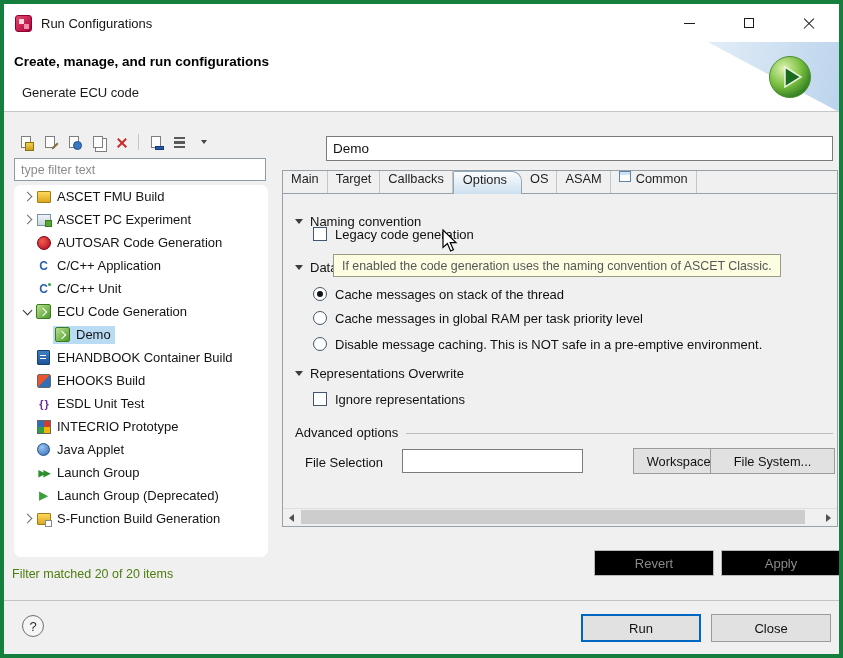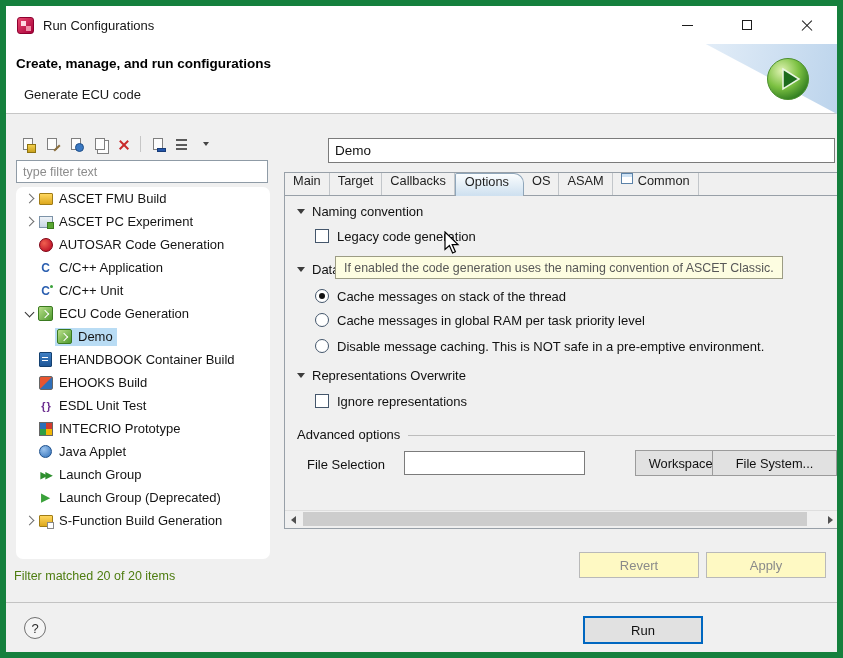--- a/index.html
+++ b/index.html
@@ -1,18 +1,18 @@
 <!DOCTYPE html>
 <html><head>
 <meta charset="utf-8">
 <style>
   * { box-sizing: border-box; margin: 0; padding: 0; }
   html,body { width:843px; height:658px; font-family:"Liberation Sans", sans-serif; }
   .window { position:relative; width:843px; height:658px; background:#f0f0f0;
-            border:6px solid #15803d; overflow:hidden; }
+            border:4px solid #15803d; overflow:hidden; }
 
   
   .titlebar { position:absolute; left:0; top:0; right:0; height:38px; background:#fff;
               display:flex; align-items:center; padding-left:11px; }
   .app-icon { width:17px; height:17px; margin-right:9px; border-radius:3px; position:relative;
               background:linear-gradient(135deg,#e8486e,#a8003a); border:1px solid #8d0030; }
   .app-icon::before { content:""; position:absolute; left:3px; top:3px; width:5px; height:5px; background:#ffd9e2; }
   .app-icon::after  { content:""; position:absolute; right:2px; bottom:2px; width:5px; height:5px; background:#f08fa8; }
   .title-text { font-size:13px; color:#141414; }
   .win-controls { margin-left:auto; display:flex; height:100%; }
@@ -155,21 +155,21 @@
   .hscroll { position:absolute; left:0; right:0; bottom:0; height:17px; background:#f0f0f0;
         border-top:1px solid #dedede; display:flex; }
   .hs-btn { width:17px; height:17px; display:flex; align-items:center; justify-content:center; flex:none; }
   .tri-l { width:0; height:0; border-top:4px solid transparent; border-bottom:4px solid transparent;
         border-right:5px solid #505050; }
   .tri-r { width:0; height:0; border-top:4px solid transparent; border-bottom:4px solid transparent;
         border-left:5px solid #505050; }
   .hs-track { flex:1; position:relative; }
   .hs-thumb { position:absolute; left:1px; right:15px; top:1px; bottom:1px; background:#cdcdcd; }
 
-  .btn-disabled { background:#fef9c3; border:1px solid #b9b9b9; color:#8a8a8a; }
+  .btn-disabled { background:#000000; border:1px solid #b9b9b9; color:#8a8a8a;margin-left:17px; }
   .btn-revert { position:absolute; left:573px; top:546px; width:120px; height:26px; font-size:13px; }
   .btn-apply  { position:absolute; left:700px; top:546px; width:120px; height:26px; font-size:13px; }
 
   
   .footer-line { position:absolute; left:0; right:0; top:596px; border-top:1px solid #c3c3c3; }
   .help-btn { position:absolute; left:18px; top:611px; width:22px; height:22px; border-radius:50%;
         border:1px solid #707070; display:flex; align-items:center; justify-content:center;
         font-size:13px; color:#2d2d2d; background:#f5f5f5; }
   .btn-run   { position:absolute; left:577px; top:610px; width:120px; height:28px;
         border:2px solid #0067c0; font-size:13px; }
@@ -358,21 +358,21 @@
           <span>ASAM</span>
         </div>
       <div class="tab">
         <span class="tab-common-icon"></span>
         <span>Common</span>
       </div>
     </div>
 
     <div class="content">
 
-      <div class="sec" style="top:8px">
+      <div class="sec" style="top:20px">
         <span class="tri"></span>
         <span>Naming convention</span>
       </div>
       <div class="ctl-row" style="top:31px">
         <span class="cb"></span>
         <span>Legacy code generation</span>
       </div>
 
       <div class="sec" style="top:66px">
         <span class="tri"></span>
@@ -434,20 +434,23 @@
     <span>Apply</span>
   </div>
 
   <div class="footer-line"></div>
   <div class="help-btn">
     <span>?</span>
   </div>
   <div class="btn btn-run">
     <span>Run</span>
   </div>
+  <div class="btn btn-close">
+    <span>Close</span>
+  </div>
 
   <div class="tooltip">If enabled the code generation uses the naming convention of ASCET Classic.</div>
 
   <div class="cursor">
     <svg width="17" height="24" viewBox="0 0 17 24">
       <path d="M1 1 L1 18.5 L5.4 14.6 L8.6 22 L11.4 20.8 L8.2 13.6 L14 13.6 Z" fill="#ffffff" stroke="#000000" stroke-width="1.2"></path>
     </svg>
   </div>
 
 </div>

